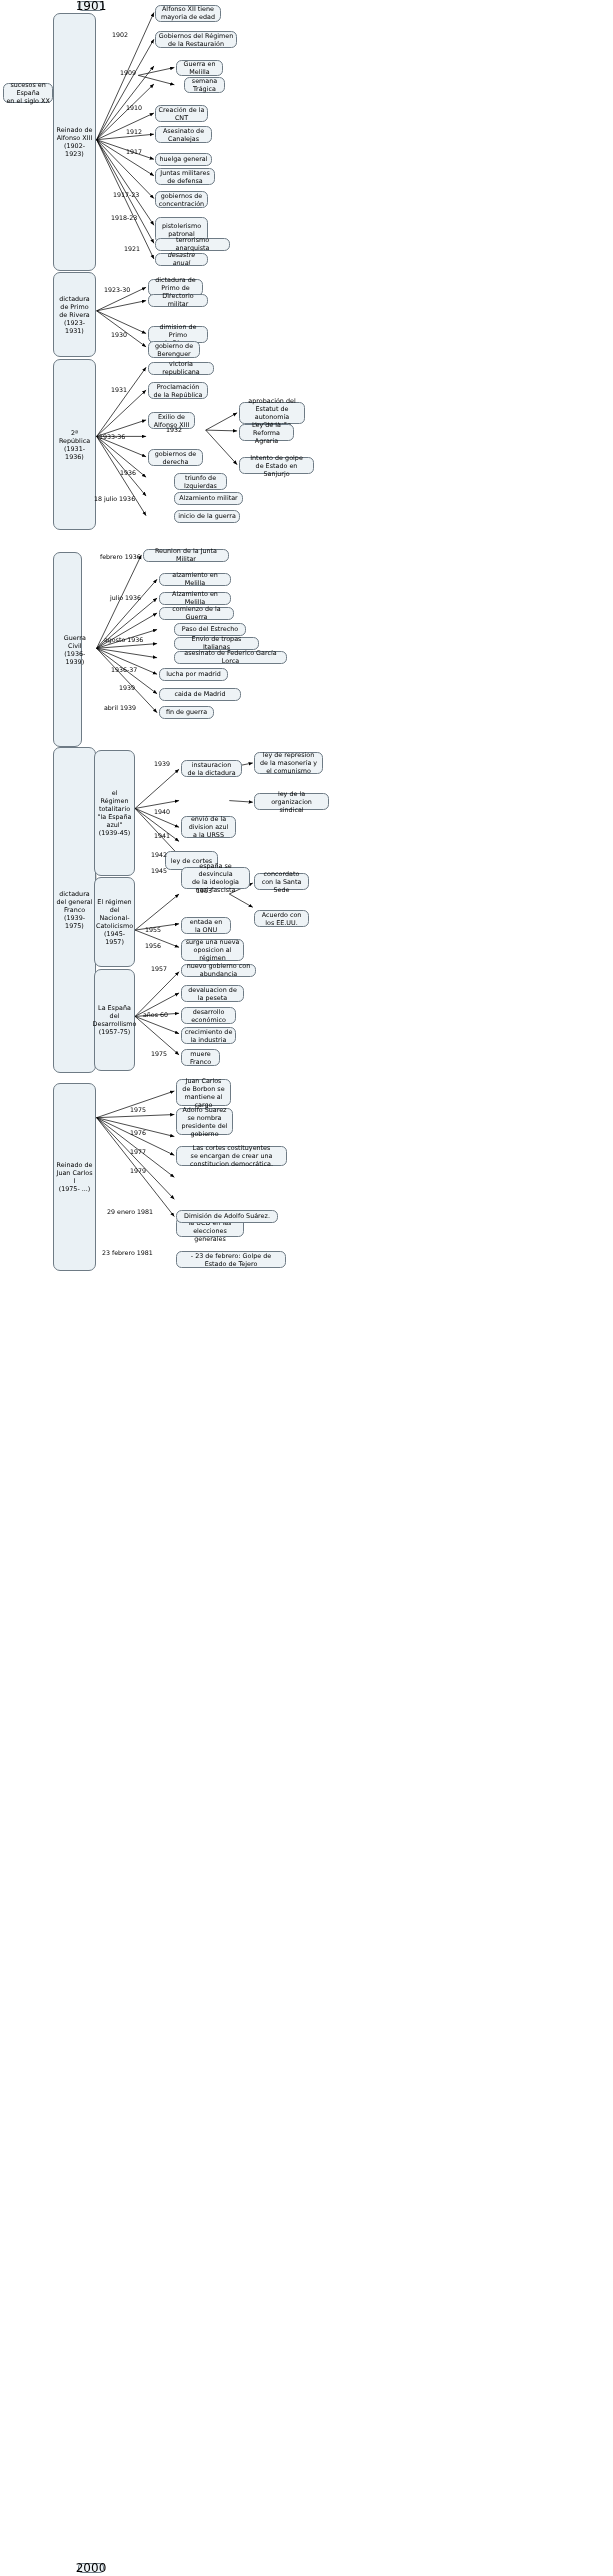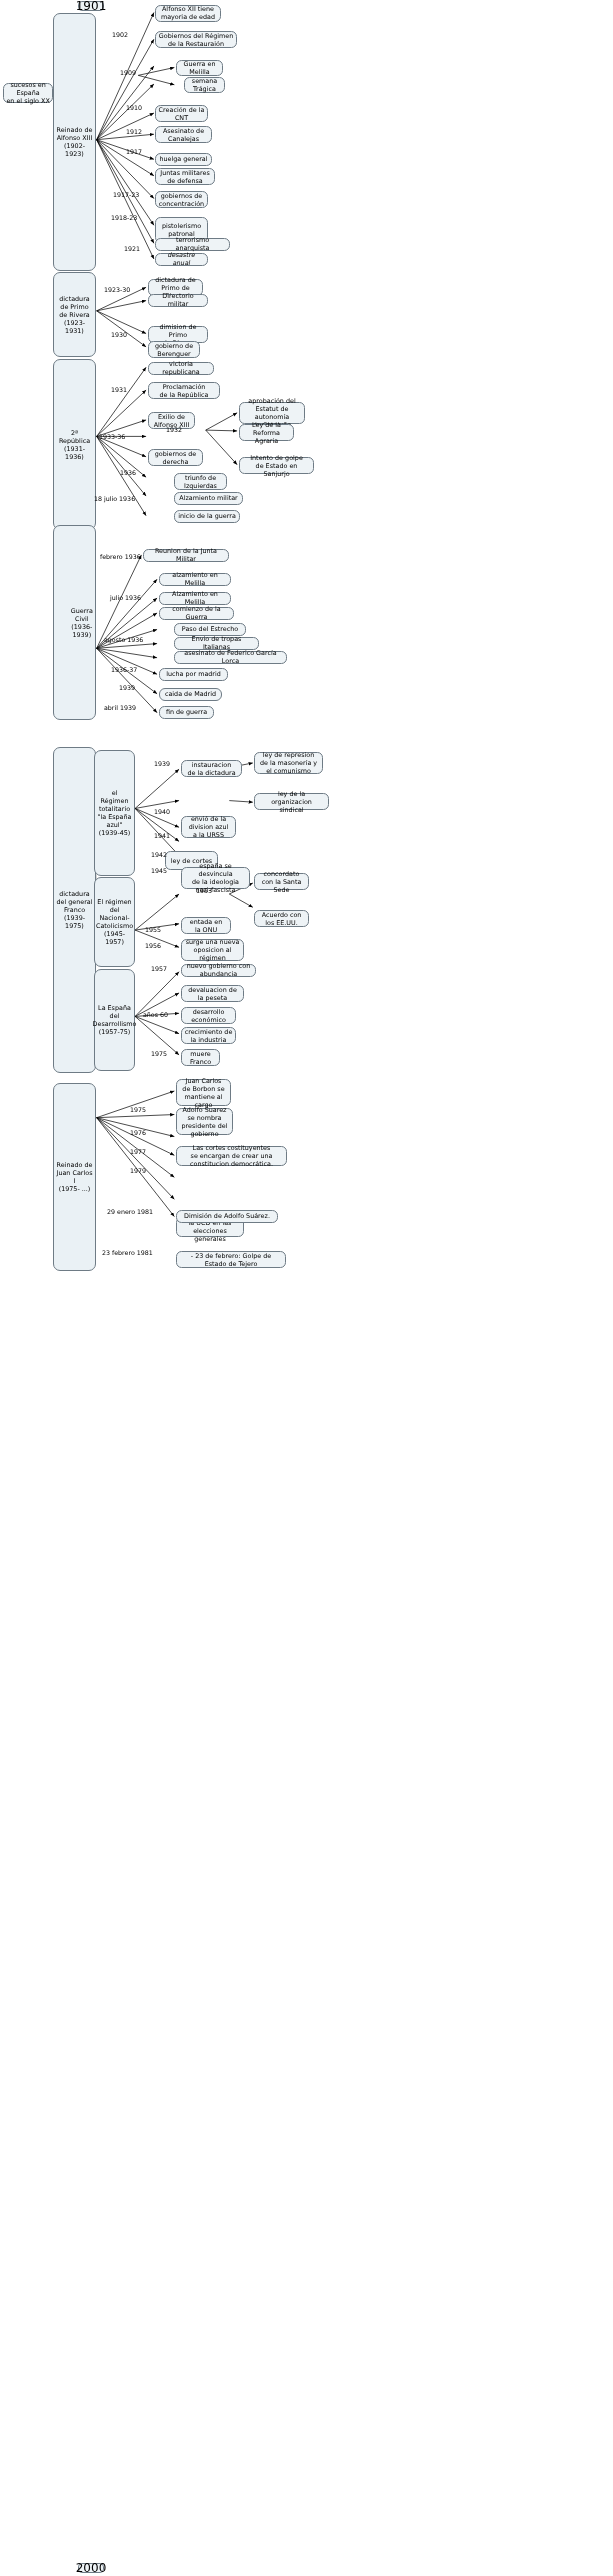--- a/index.html
+++ b/index.html
@@ -183,21 +183,21 @@
 
   <div class="node era" style="left:53px; top:12.6px; width:43px; height:258px;">Reinado de
 Alfonso XIII
 (1902-1923)</div>
   <div class="node era" style="left:53px; top:272px; width:43px; height:85px;">dictadura
 de Primo
 de Rivera
 (1923-1931)</div>
   <div class="node era" style="left:53px; top:359px; width:43px; height:171px;">2ª República
 (1931-1936)</div>
-  <div class="node era" style="left:53px; top:525px; width:43px; height:195px;padding-left:17px;">Guerra Civil
+  <div class="node era" style="left:53px; top:552px; width:29px; height:195px;padding-left:17px;">Guerra Civil
 (1936-1939)</div>
   <div class="node era" style="left:53px; top:747px; width:43px; height:326px;">dictadura
 del general
 Franco
 (1939-1975)</div>
   <div class="node era" style="left:53px; top:1083px; width:43px; height:188px;">Reinado de
 Juan Carlos I
 (1975- ...)</div>
 
   <div class="node era" style="left:94px; top:750px; width:41px; height:126px;">el Régimen
@@ -239,21 +239,21 @@
 
   <div class="node" style="left:148px; top:279px; width:55px; height:17.3px;">dictadura de
 Primo de Rivera</div>
   <div class="node" style="left:148px; top:294px; width:60px; height:12.6px;">Directorio militar</div>
   <div class="node" style="left:148px; top:326px; width:60px; height:17.3px;">dimision de Primo
 de Rivera</div>
   <div class="node" style="left:148px; top:341px; width:52px; height:17.3px;">gobierno de
 Berenguer</div>
 
   <div class="node" style="left:148px; top:362px; width:66px; height:12.6px;">victoria republicana</div>
-  <div class="node" style="left:148px; top:382px; width:72px; height:17.3px;">Proclamación
+  <div class="node" style="left:148px; top:382px; width:60px; height:17.3px;">Proclamación
 de la República</div>
   <div class="node" style="left:148px; top:412px; width:47px; height:17.3px;">Exilio de
 Alfonso XIII</div>
   <div class="node" style="left:239px; top:402px; width:66px; height:22px;">aprobación del
 Estatut de autonomía
 de Cataluña</div>
   <div class="node" style="left:239px; top:424px; width:55px; height:17.3px;">Ley de la
 Reforma Agraria</div>
   <div class="node" style="left:239px; top:457px; width:75px; height:17.3px;">Intento de golpe
 de Estado en Sanjurjo</div>
@@ -265,21 +265,21 @@
   <div class="node" style="left:174px; top:510px; width:66px; height:12.6px;">inicio de la guerra</div>
 
   <div class="node" style="left:143px; top:549px; width:86px; height:12.6px;">Reunion de la Junta Militar</div>
   <div class="node" style="left:159px; top:573px; width:72px; height:12.6px;">alzamiento en Melilla</div>
   <div class="node" style="left:159px; top:592px; width:72px; height:12.6px;">Alzamiento en Melilla</div>
   <div class="node" style="left:159px; top:607px; width:75px; height:12.6px;">comienzo de la Guerra</div>
   <div class="node" style="left:174px; top:623px; width:72px; height:12.6px;">Paso del Estrecho</div>
   <div class="node" style="left:174px; top:637px; width:85px; height:12.6px;">Envio de tropas Italianas</div>
   <div class="node" style="left:174px; top:651px; width:113px; height:12.6px;">asesinato de Federico García Lorca</div>
   <div class="node" style="left:159px; top:668px; width:69px; height:12.6px;">lucha por madrid</div>
-  <div class="node" style="left:159px; top:688px; width:63px; height:12.6px;border-radius:6px;">caida de Madrid</div>
+  <div class="node" style="left:159px; top:688px; width:82px; height:12.6px;">caida de Madrid</div>
   <div class="node" style="left:159px; top:706px; width:55px; height:12.6px;">fin de guerra</div>
 
   <div class="node" style="left:181px; top:760px; width:61px; height:17.3px;">instauracion
 de la dictadura</div>
   <div class="node" style="left:254px; top:752px; width:69px; height:22px;">ley de represion
 de la masonería y
 el comunismo</div>
   <div class="node" style="left:254px; top:793px; width:75px; height:17.3px;">ley de la organizacion
 sindical</div>
   <div class="node" style="left:181px; top:816px; width:55px; height:22px;">envió de la

